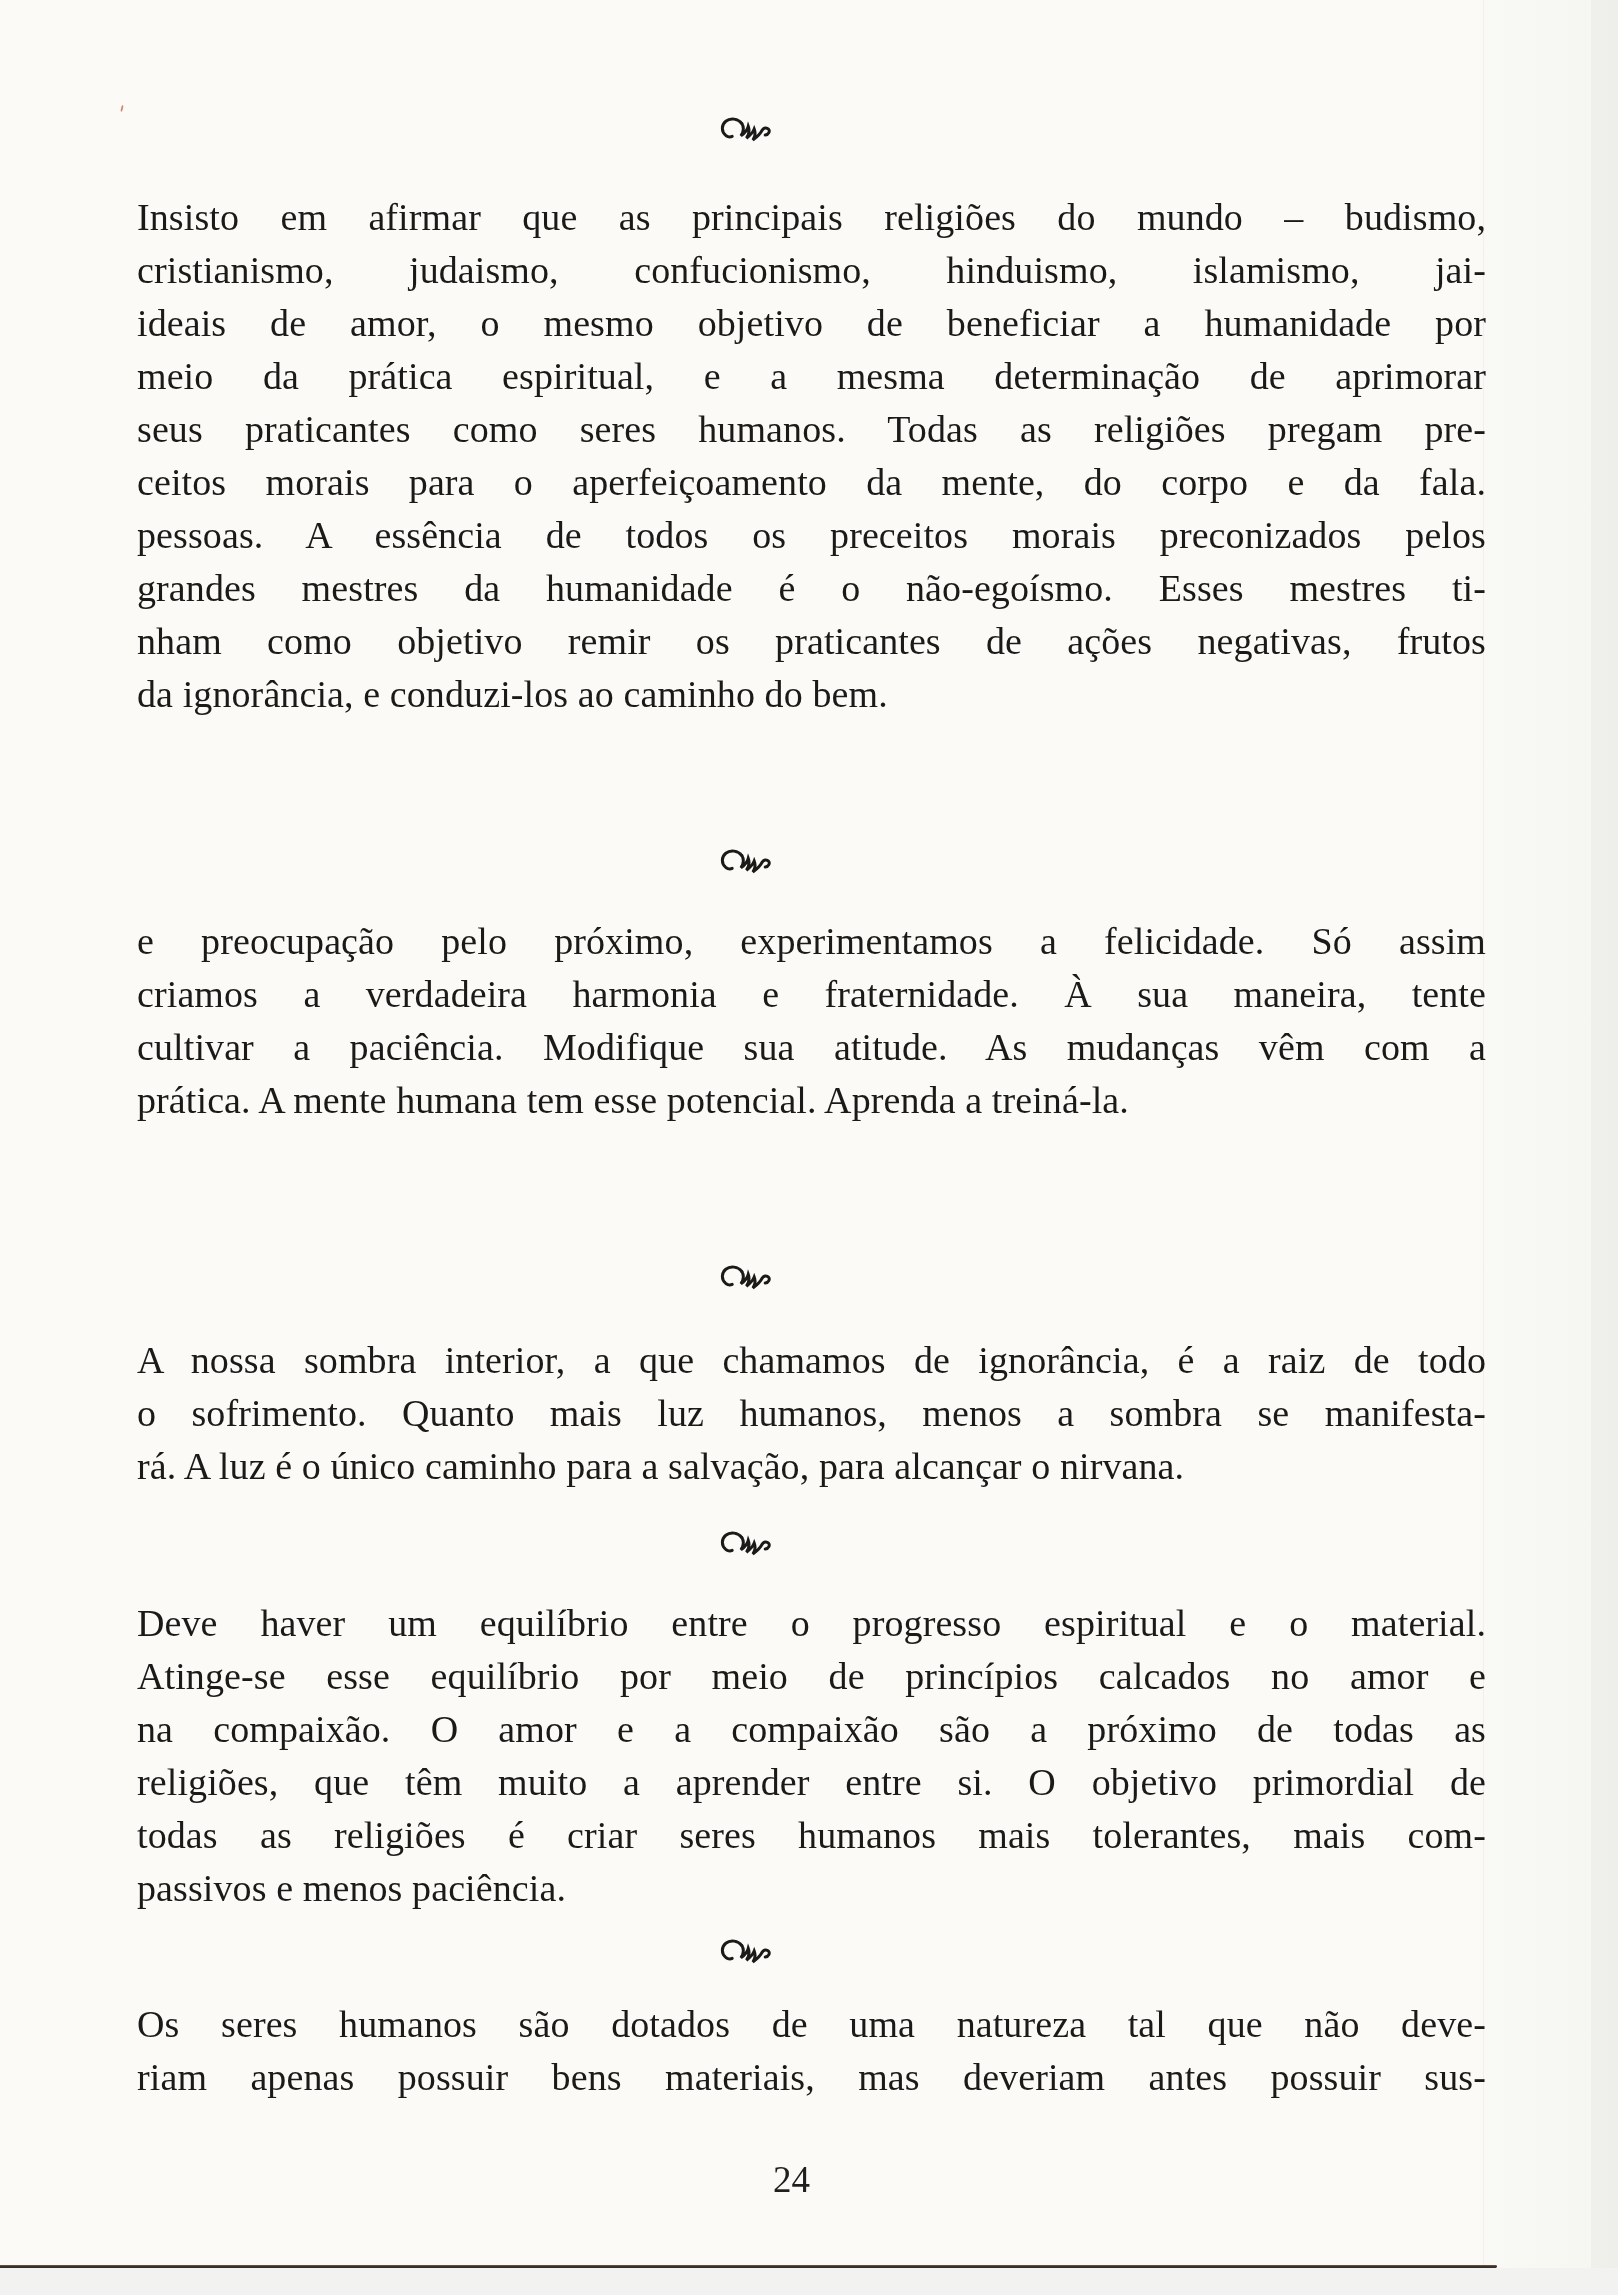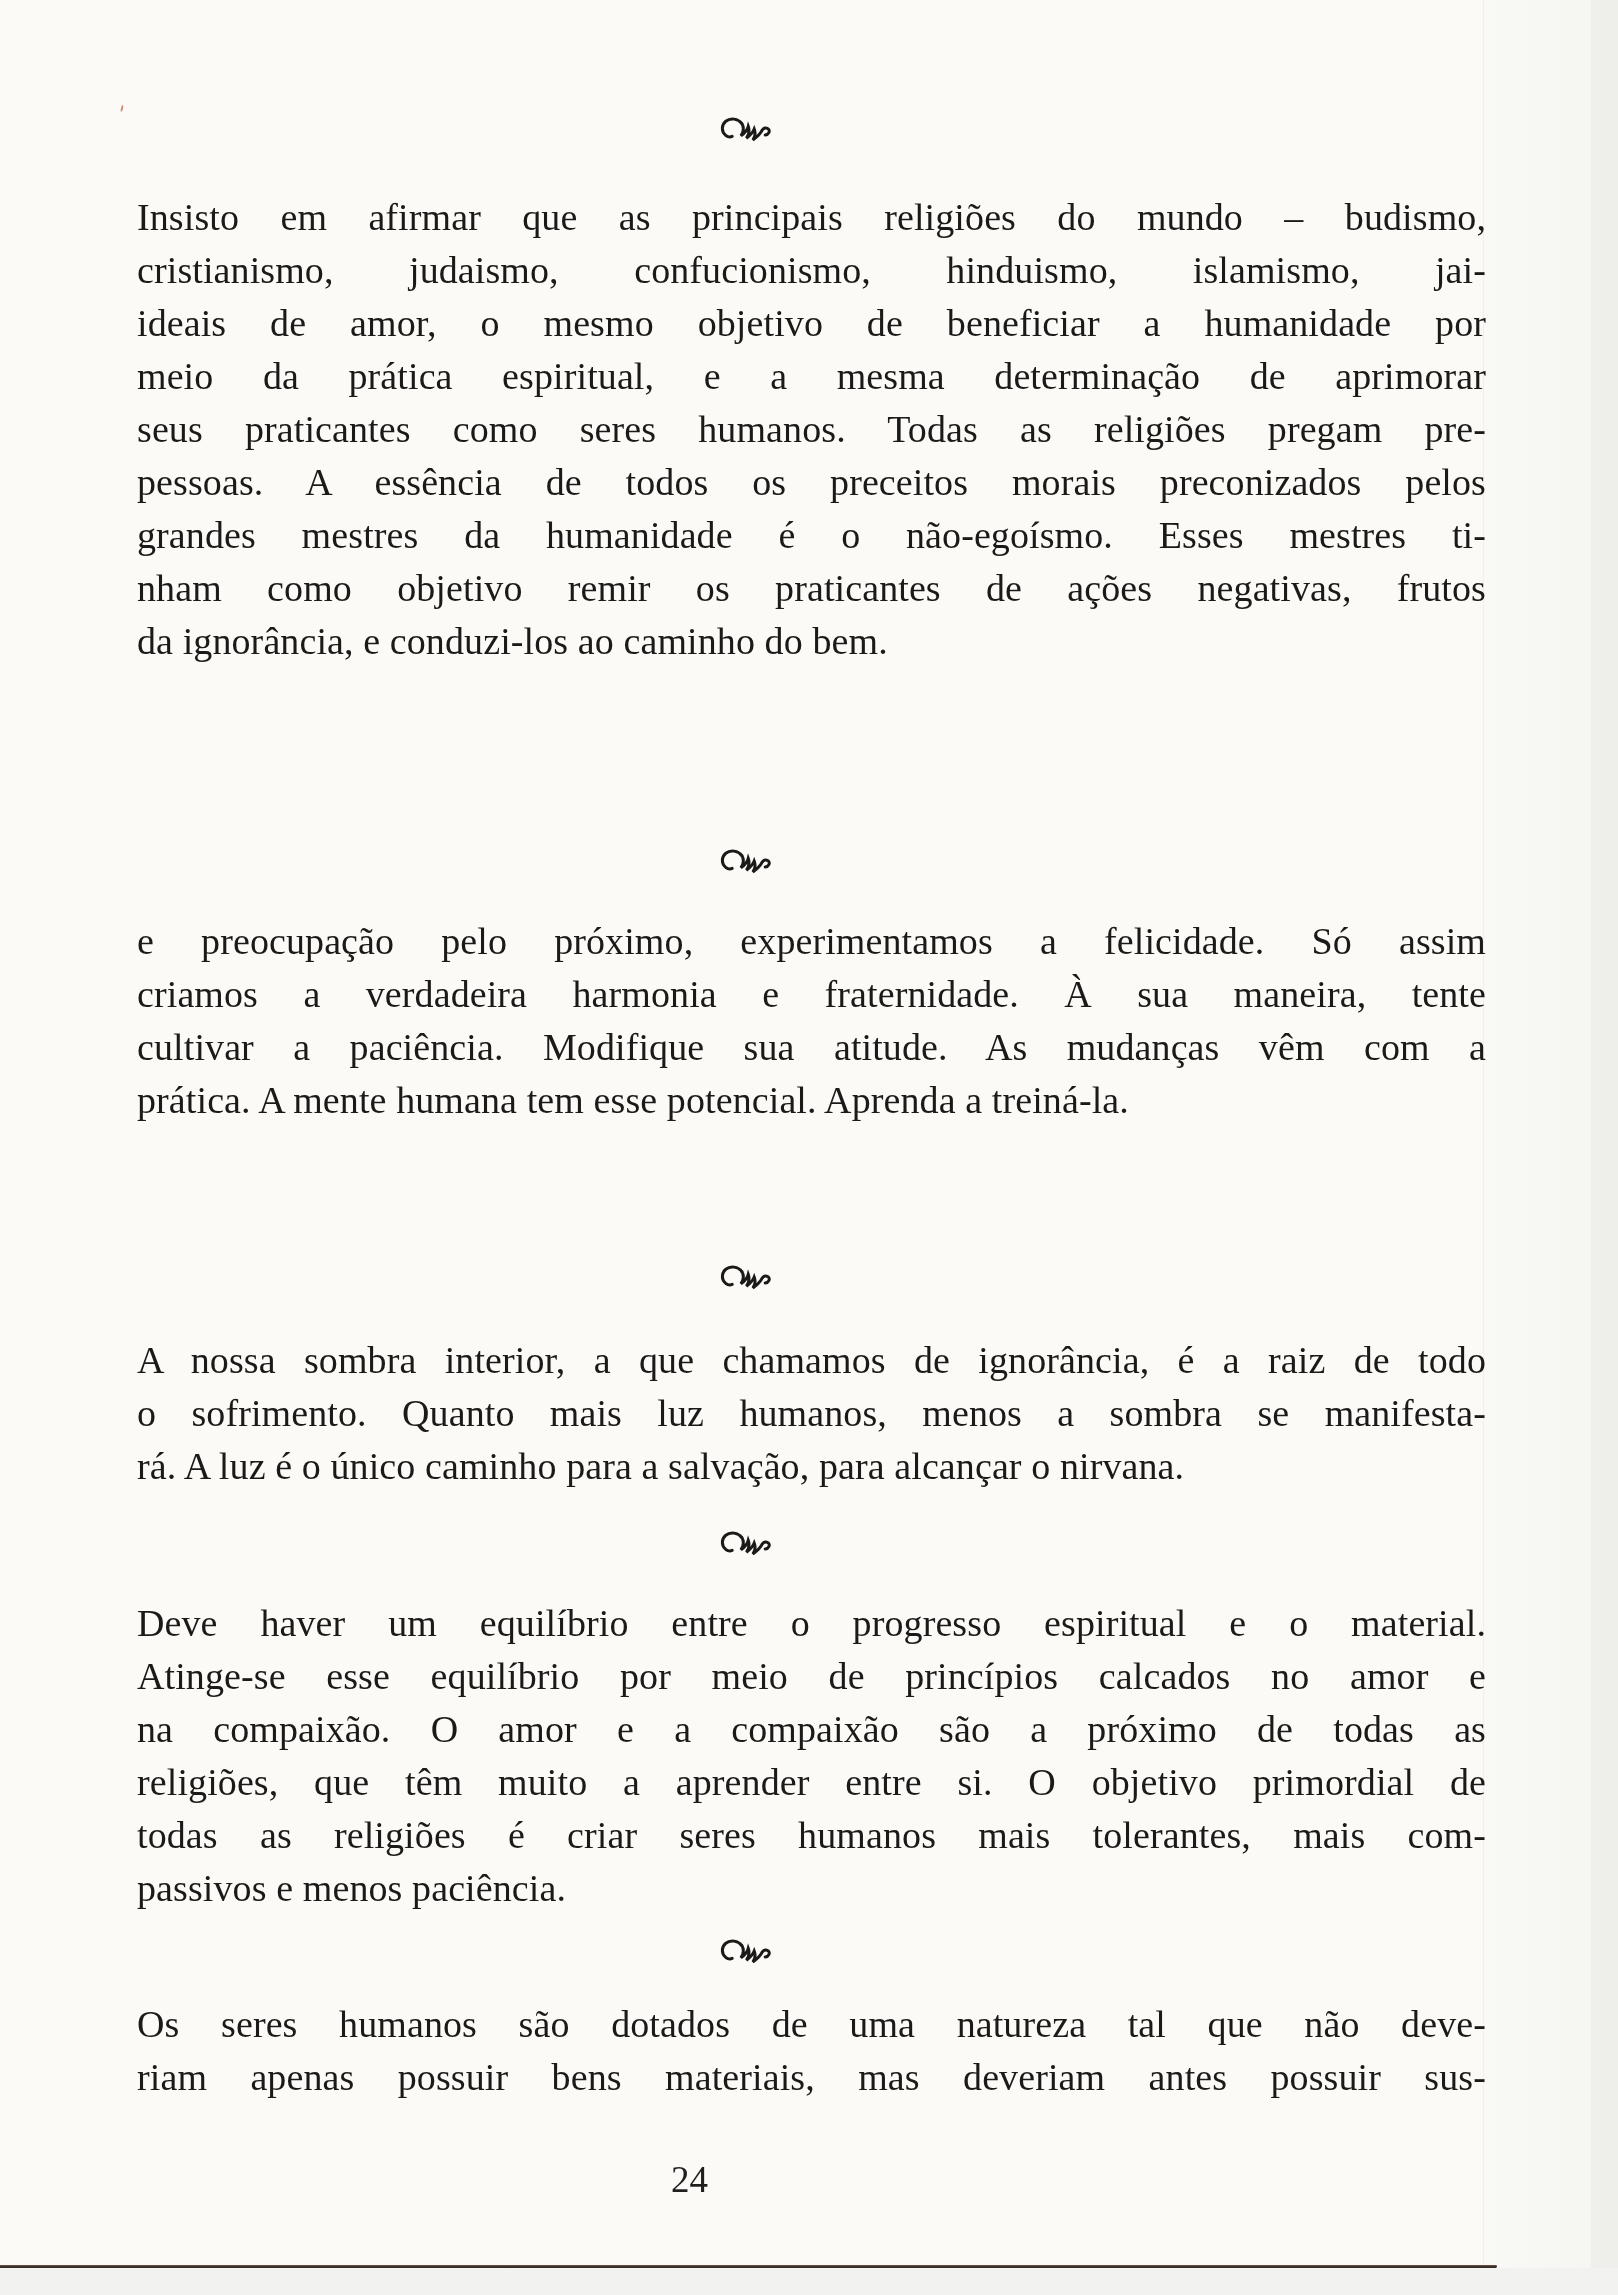--- a/index.html
+++ b/index.html
@@ -27,21 +27,21 @@
   }
   .line.last{
     text-align-last:left;
   }
   .ornament{
     position:absolute;left:718px;width:55px;height:27px;
   }
   .ornament svg{display:block;width:55px;height:27px;}
   .pagenum{
     position:absolute;left:671px;top:2159px;width:139px;
-    text-align:left;font-size:37px;line-height:42px;color:#201f1d;
+    text-align:right;font-size:37px;line-height:42px;color:#201f1d;
   }
   .scan-line{
     position:absolute;left:0;top:2265px;width:1497px;height:3.2px;
     background:linear-gradient(180deg,#8a5844 0%,#3a332e 45%,#2e2a27 100%);
     border-radius:0 1.4px 1.4px 0;
   }
   .below-line{
     position:absolute;left:0;top:2268px;width:1618px;height:27px;
     background:#f2f3f1;
   }
@@ -72,20 +72,21 @@
       </g>
     </svg>
   </div>
 
   <div class="textblock" style="top:191px">
     <div class="line">Insisto em afirmar que as principais religiões do mundo – budismo,</div>
     <div class="line">cristianismo, judaismo, confucionismo, hinduismo, islamismo, jai-</div>
     <div class="line">ideais de amor, o mesmo objetivo de beneficiar a humanidade por</div>
     <div class="line">meio da prática espiritual, e a mesma determinação de aprimorar</div>
     <div class="line">seus praticantes como seres humanos. Todas as religiões pregam pre-</div>
+    <div class="line">ceitos morais para o aperfeiçoamento da mente, do corpo e da fala.</div>
     <div class="line">pessoas. A essência de todos os preceitos morais preconizados pelos</div>
     <div class="line">grandes mestres da humanidade é o não-egoísmo. Esses mestres ti-</div>
     <div class="line">nham como objetivo remir os praticantes de ações negativas, frutos</div>
     <div class="line last">da ignorância, e conduzi-los ao caminho do bem.</div>
   </div>
 
   <div class="ornament" style="top:848px">
     <svg viewBox="0 0 120 58" xmlns="http://www.w3.org/2000/svg">
       <g fill="none" stroke="#1b1a18" stroke-width="6.5" stroke-linecap="round">
         <path d="M52,16 C44,5 27,3 17,11 C7,19 7,34 17,42 C21,45 27,46 31,44"></path>

